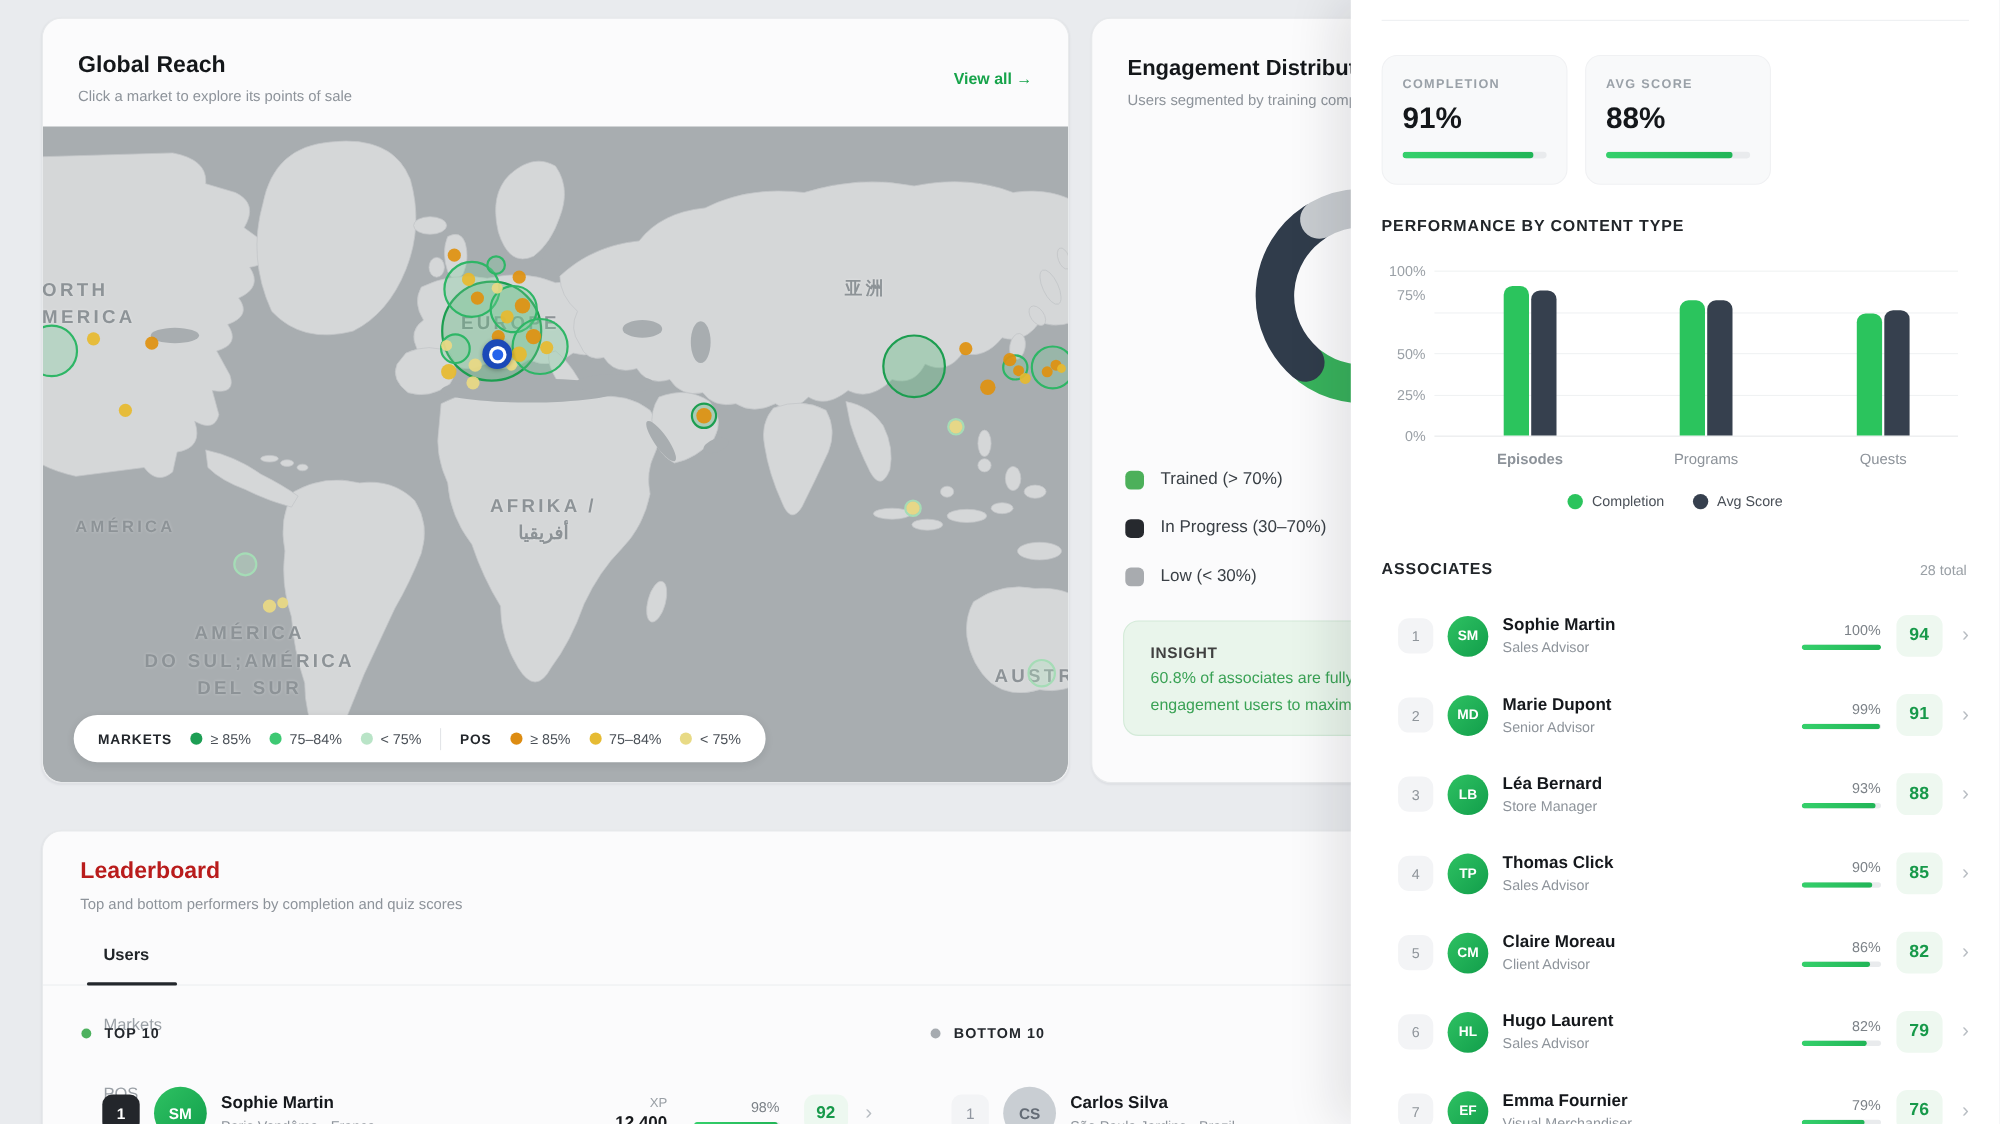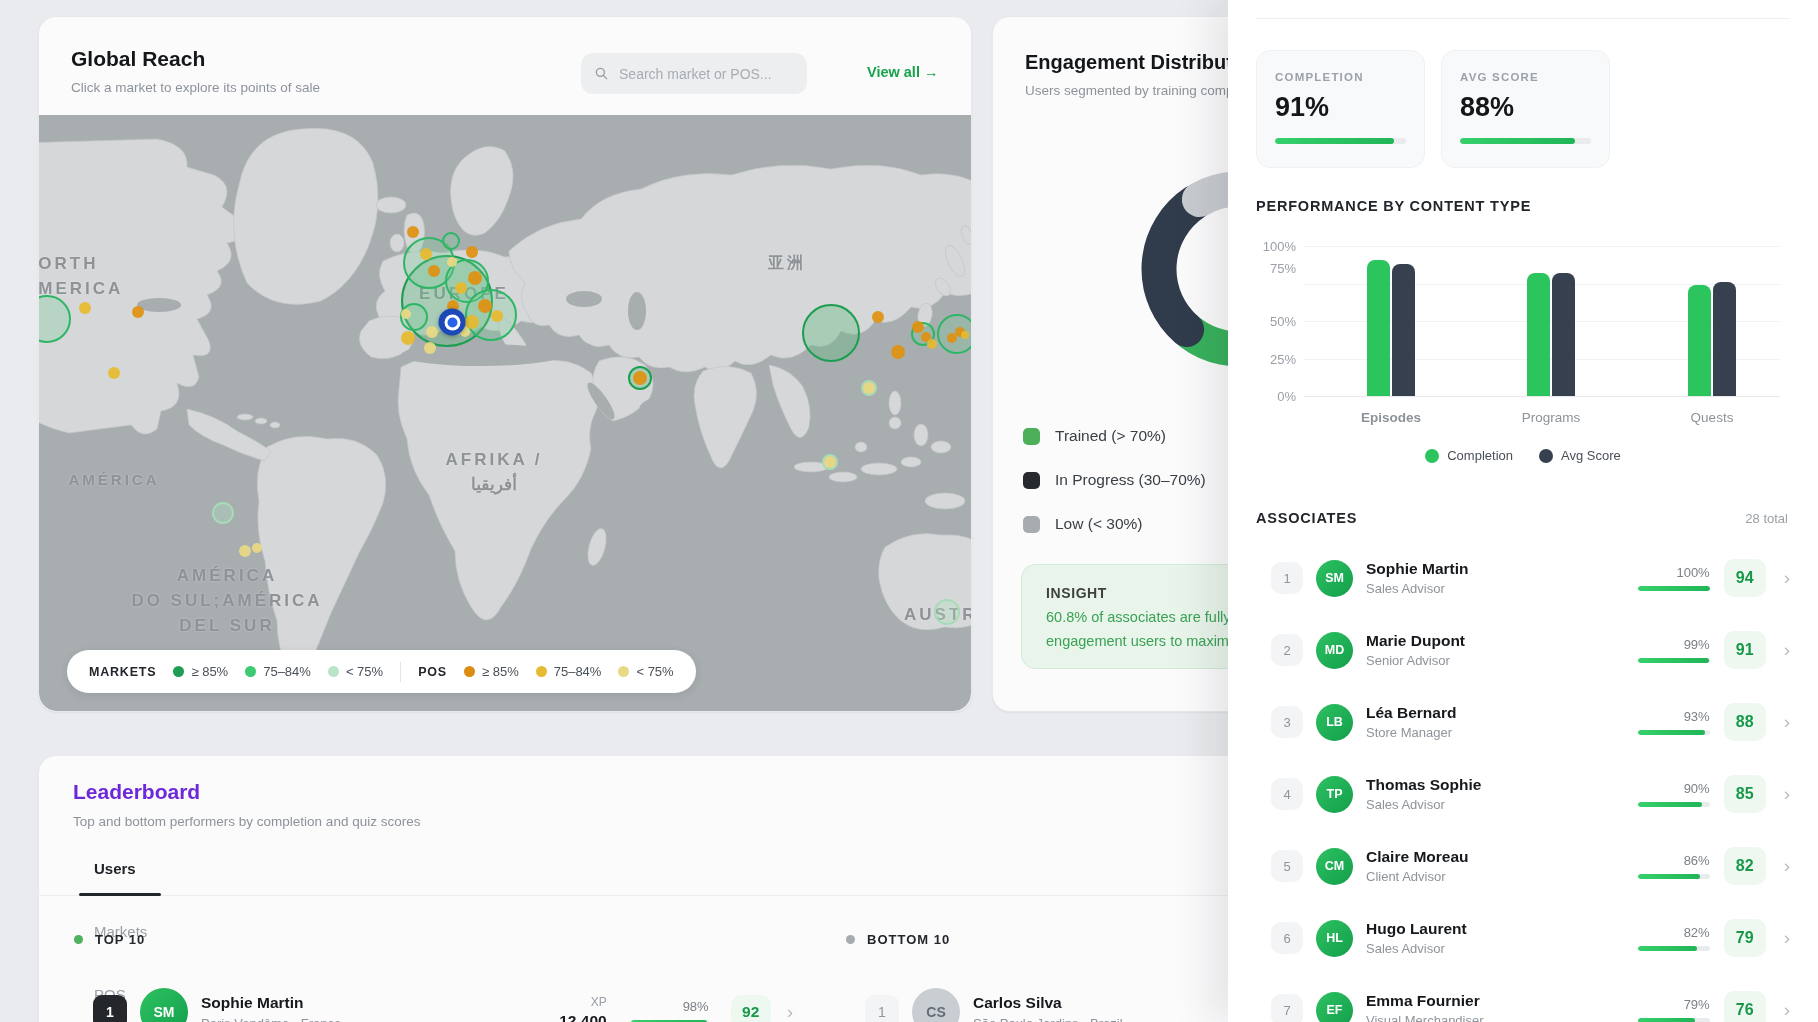--- a/index.html
+++ b/index.html
@@ -83,21 +83,21 @@
   .arole{font-size:13px;color:#8e949b;margin-top:3px;}
   .apct{margin-left:auto;width:72px;text-align:right;}
   .apct .t{font-size:13px;color:#7b8187;margin-bottom:6px;}
   .apct .track{height:5px;border-radius:3px;background:#e9ebed;overflow:hidden;}
   .apct .fill{height:100%;border-radius:3px;background:linear-gradient(90deg,#35d06b,#21b557);}
   .ascore{margin-left:14px;width:42px;height:38px;border-radius:10px;background:#eef8f0;color:#17994a;
           font-size:16px;font-weight:bold;display:flex;align-items:center;justify-content:center;flex:0 0 auto;}
   .achev{margin-left:18px;color:#b8bdc3;font-size:19px;flex:0 0 auto;}
   
   #leaderboard-card{left:38px;top:755px;width:1374px;height:420px;}
-  .lb-title{position:absolute;left:34px;top:24px;font-size:21px;font-weight:bold;color:#6d28d9;}
+  .lb-title{position:absolute;left:34px;top:24px;font-size:21px;font-weight:bold;color:#b91c1c;}
   .lb-sub{position:absolute;left:34px;top:58px;font-size:13.5px;color:#8d939a;}
   #lb-tabs{position:absolute;left:55px;top:104px;display:flex;gap:46px;flex-direction:column;}
   .tab{font-size:15px;color:#9aa0a6;cursor:pointer;}
   .tab.active{color:#202428;font-weight:bold;}
   .tab-underline{position:absolute;left:40px;top:137px;width:82px;height:3px;background:#23272c;border-radius:2px;}
   .tab-divider{position:absolute;left:0;right:0;top:139px;height:1px;background:#eceef0;}
   .sec-h{position:absolute;top:176px;display:flex;align-items:center;gap:12px;}
   .sec-h .dot{width:9px;height:9px;border-radius:50%;}
   .sec-h .t{font-size:13px;font-weight:bold;letter-spacing:1px;color:#23272c;}
   .lbrow{position:absolute;top:220px;height:72px;display:flex;align-items:center;}
@@ -122,27 +122,20 @@
   .lbscore{margin-left:22px;width:40px;height:34px;border-radius:10px;background:#edf8f0;color:#17994a;
            font-size:15.5px;font-weight:bold;display:flex;align-items:center;justify-content:center;flex:0 0 auto;}
   .lbchev{margin-left:16px;color:#b8bdc3;font-size:19px;}
 </style>
 </head>
 <body>
 
 <div class="card" id="global-card">
   <div class="gr-title">Global Reach</div>
   <div class="gr-sub">Click a market to explore its points of sale</div>
-  <div class="searchbox">
-    <svg width="15" height="15" viewBox="0 0 15 15">
-      <circle cx="6.2" cy="6.2" r="4.6" fill="none" stroke="#9aa0a6" stroke-width="1.6"></circle>
-      <line x1="9.8" y1="9.8" x2="13.4" y2="13.4" stroke="#9aa0a6" stroke-width="1.6" stroke-linecap="round"></line>
-    </svg>
-    <input placeholder="Search market or POS..." style="">
-  </div>
   <div class="viewall">View all →</div>
 
   <div id="map">
     <svg id="landsvg" width="932" height="596" viewBox="0 0 932 596">
       <g fill="#d5d7d8" stroke="#c3c6c8" stroke-width="0.7">
         <path d="M-20,28 L118,24 Q150,30 148,52 L175,60 Q196,70 183,92 L205,108 Q212,124 188,128 Q200,146 178,156 Q190,172 168,180 Q180,198 158,204 L170,226 Q176,244 154,240 L160,262 Q156,278 138,268 Q146,292 122,296 L118,314 Q104,326 92,310 L30,318 Q-6,310 -20,292 Z"></path>
         <path d="M208,168 Q186,120 200,70 Q210,18 262,14 Q318,8 334,48 Q346,90 330,130 Q314,170 282,186 Q236,198 208,168 Z"></path>
         <ellipse cx="352" cy="90" rx="15" ry="8"></ellipse>
         <path d="M368,100 Q380,94 384,106 Q388,120 382,134 Q374,144 368,132 Q362,114 368,100 Z"></path>
         <ellipse cx="358" cy="128" rx="7" ry="9"></ellipse>
@@ -470,21 +463,21 @@
           </div>
     </div>
     <div class="ascore">88</div>
     <div class="achev">›</div>
   </div>
 
   <div class="arow">
     <div class="arank">4</div>
     <div class="aavatar">TP</div>
     <div class="ainfo">
-      <div class="aname">Thomas Sophie</div>
+      <div class="aname">Thomas Click</div>
       <div class="arole">Sales Advisor</div>
     </div>
     <div class="apct">
       <div class="t">90%</div>
       <div class="track">
             <div class="fill" style="width: 90%;"></div>
           </div>
     </div>
     <div class="ascore">85</div>
     <div class="achev">›</div>

